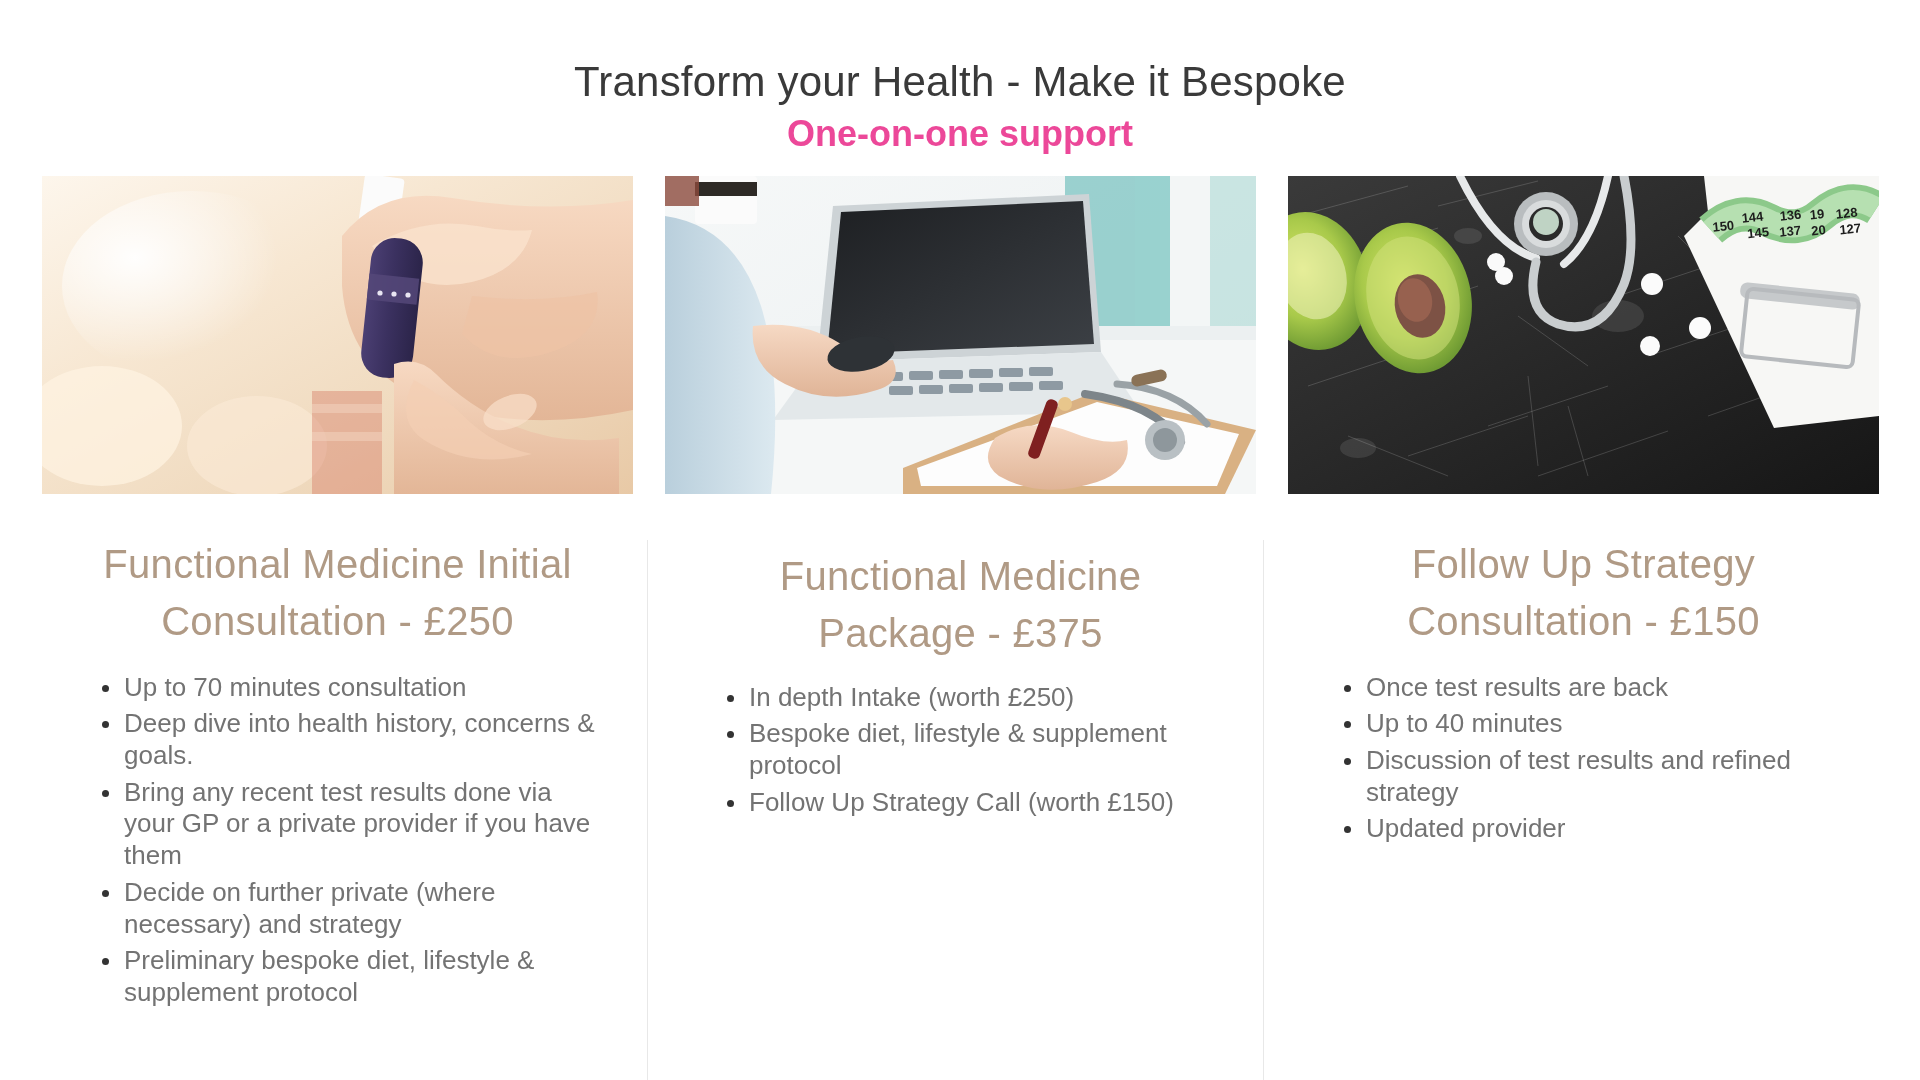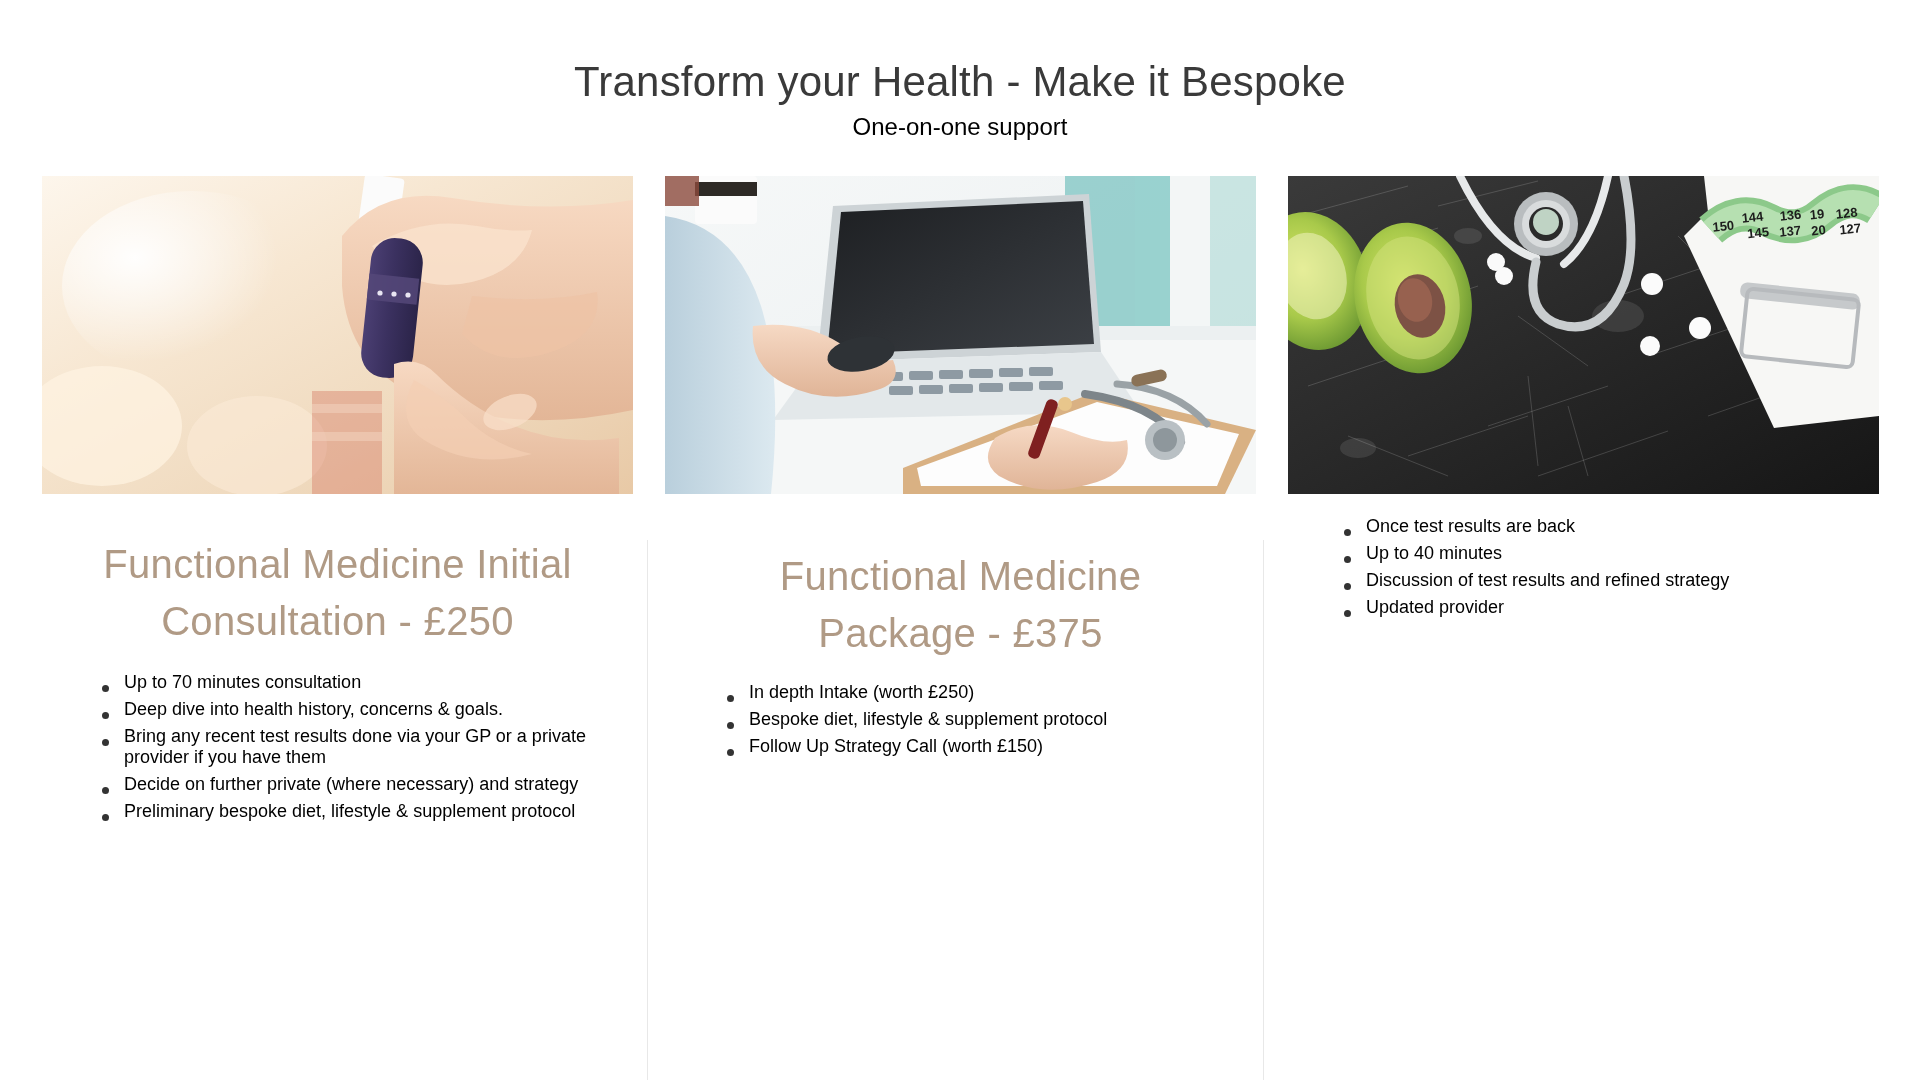--- a/index.html
+++ b/index.html
@@ -29,23 +29,23 @@
     text-align: center;
   }
   .title {
     font-size: 42px;
     font-weight: 400;
     color: #3a3a3a;
     letter-spacing: 0.2px;
     line-height: 1.12;
   }
   .subtitle {
-    font-size: 24px;
-    font-weight: 400;
-    color: #000000;
+    font-size: 36px;
+    font-weight: 700;
+    color: #ec4899;
     line-height: 1.3;
     margin-top: 6px;
   }
 
   
   .columns {
     position: absolute;
     top: 176px;
     left: 42px;
     width: 1838px;
@@ -97,23 +97,23 @@
   .bullets {
     list-style: none;
     margin-top: 22px;
     padding: 0 30px 0 60px;
   }
   .c2 .bullets { margin-top: 20px; padding-left: 62px; }
   .c3 .bullets { margin-top: 22px; padding-left: 56px; }
 
   .bullets li {
     position: relative;
-    font-size: 18px;
+    font-size: 26px;
     line-height: 1.22;
-    color: #000000;
+    color: #737373;
     margin-bottom: 5px;
     padding-left: 22px;
   }
   .bullets li::before {
     content: "";
     position: absolute;
     left: 0;
     top: 13px;
     width: 7px;
     height: 7px;
@@ -357,20 +357,21 @@
               <text x="494" y="44">136</text>
               <text x="492" y="60">137</text>
               <text x="524" y="46">19</text>
               <text x="524" y="62">20</text>
               <text x="550" y="48">128</text>
               <text x="552" y="64">127</text>
             </g>
           </g>
         </svg>
       </div>
+      <h3 class="card-title">Follow Up Strategy Consultation - £150</h3>
       <ul class="bullets">
         <li>Once test results are back</li>
         <li>Up to 40 minutes</li>
         <li>Discussion of test results and refined strategy</li>
         <li>Updated provider</li>
       </ul>
     </div>
 
   </div>
 </div>

